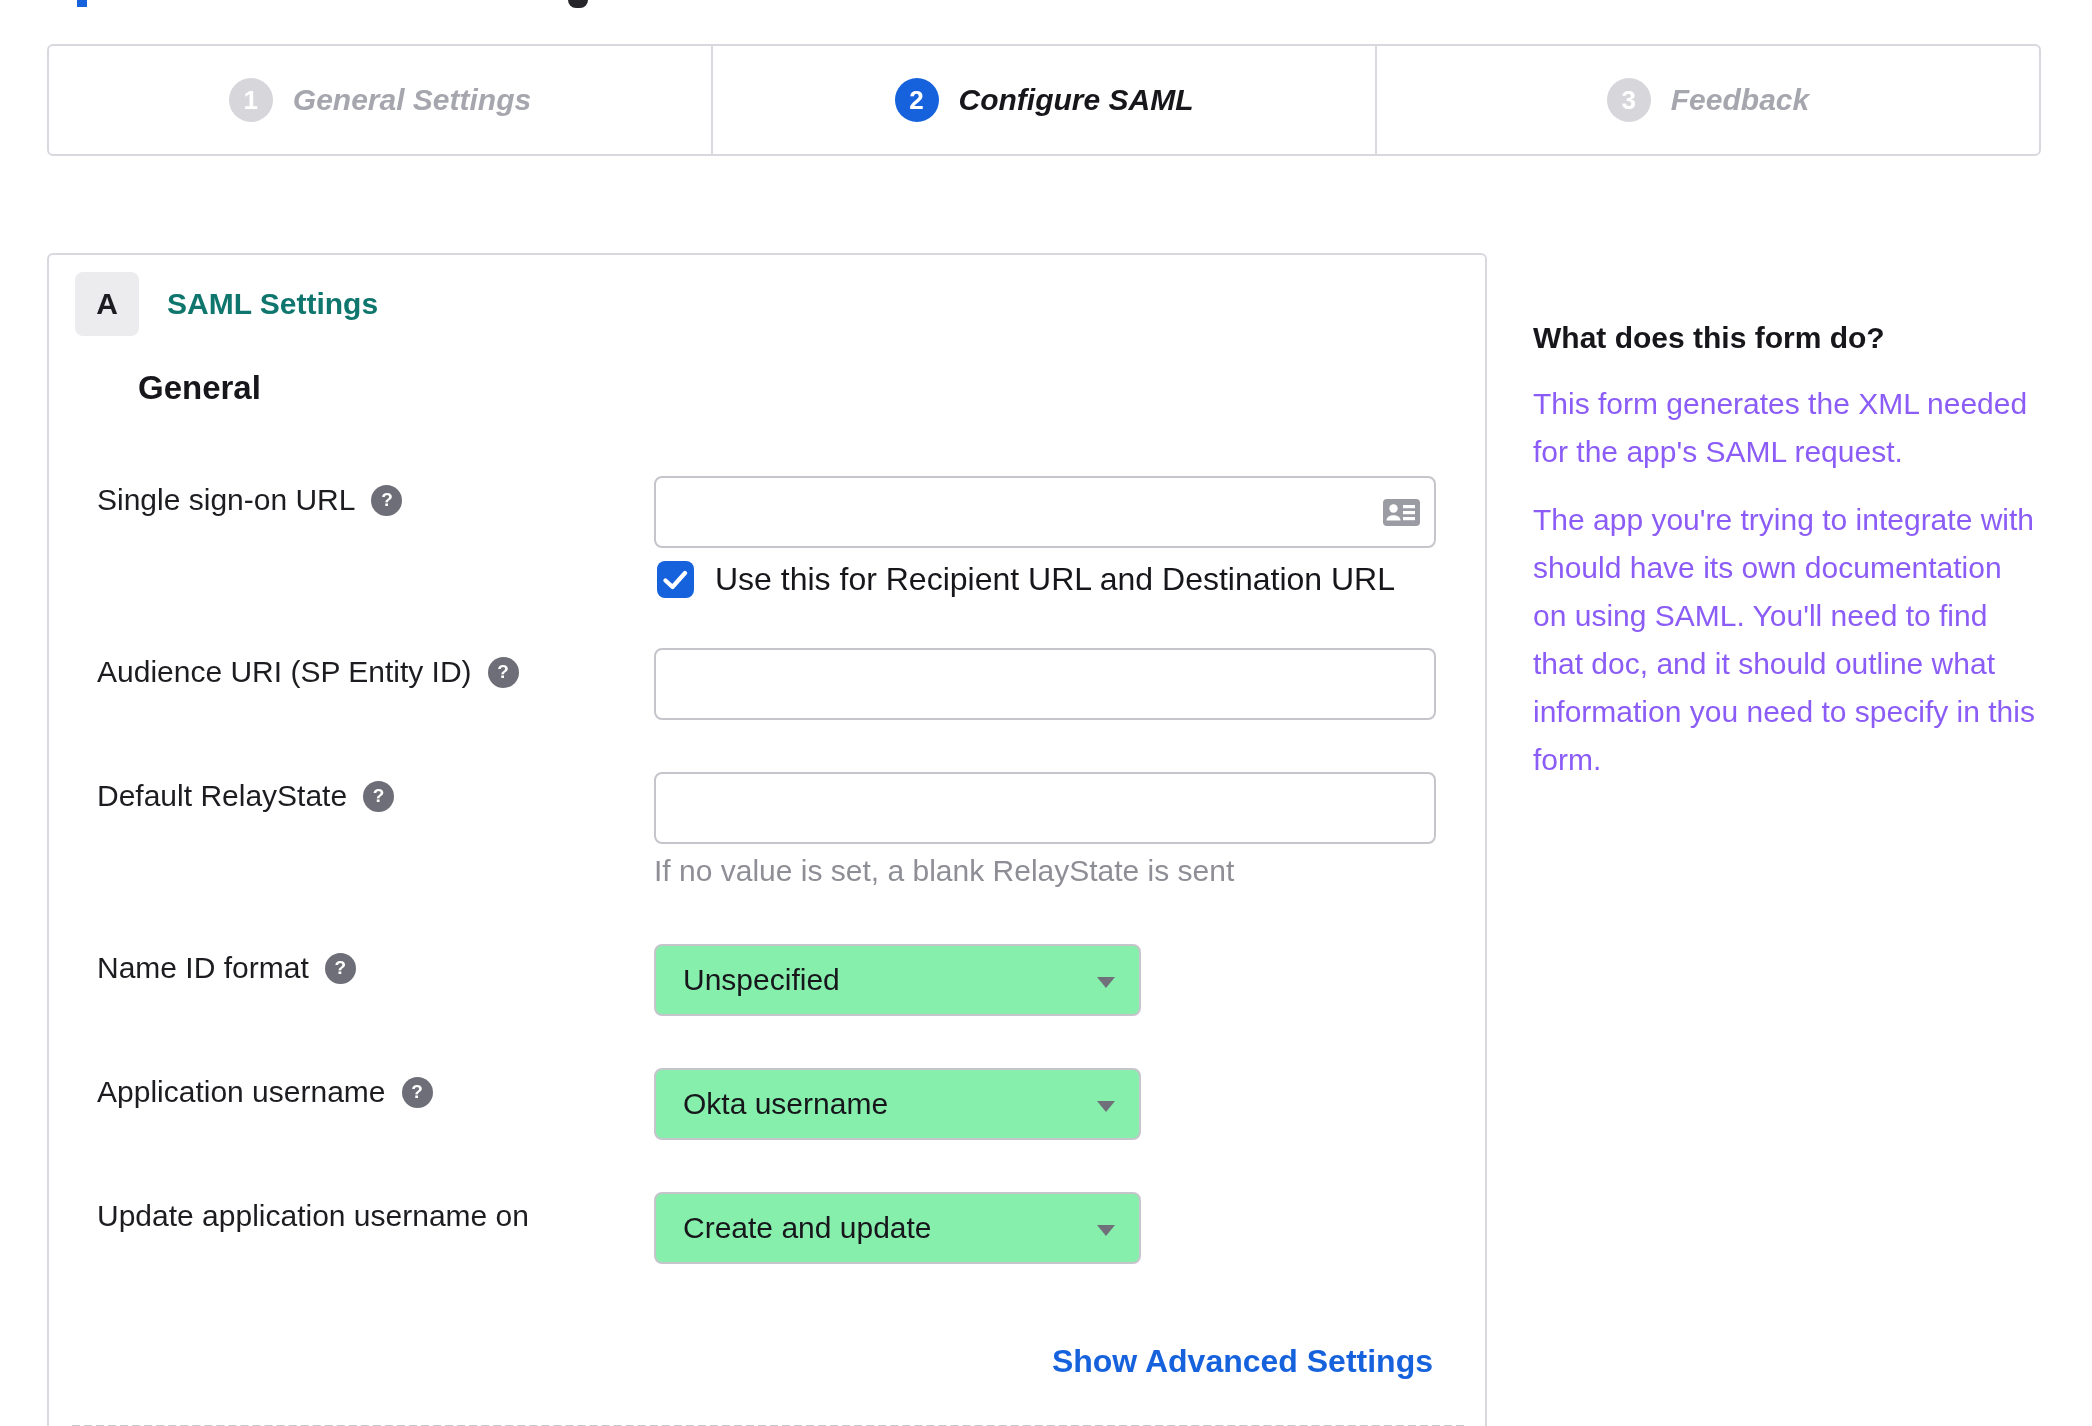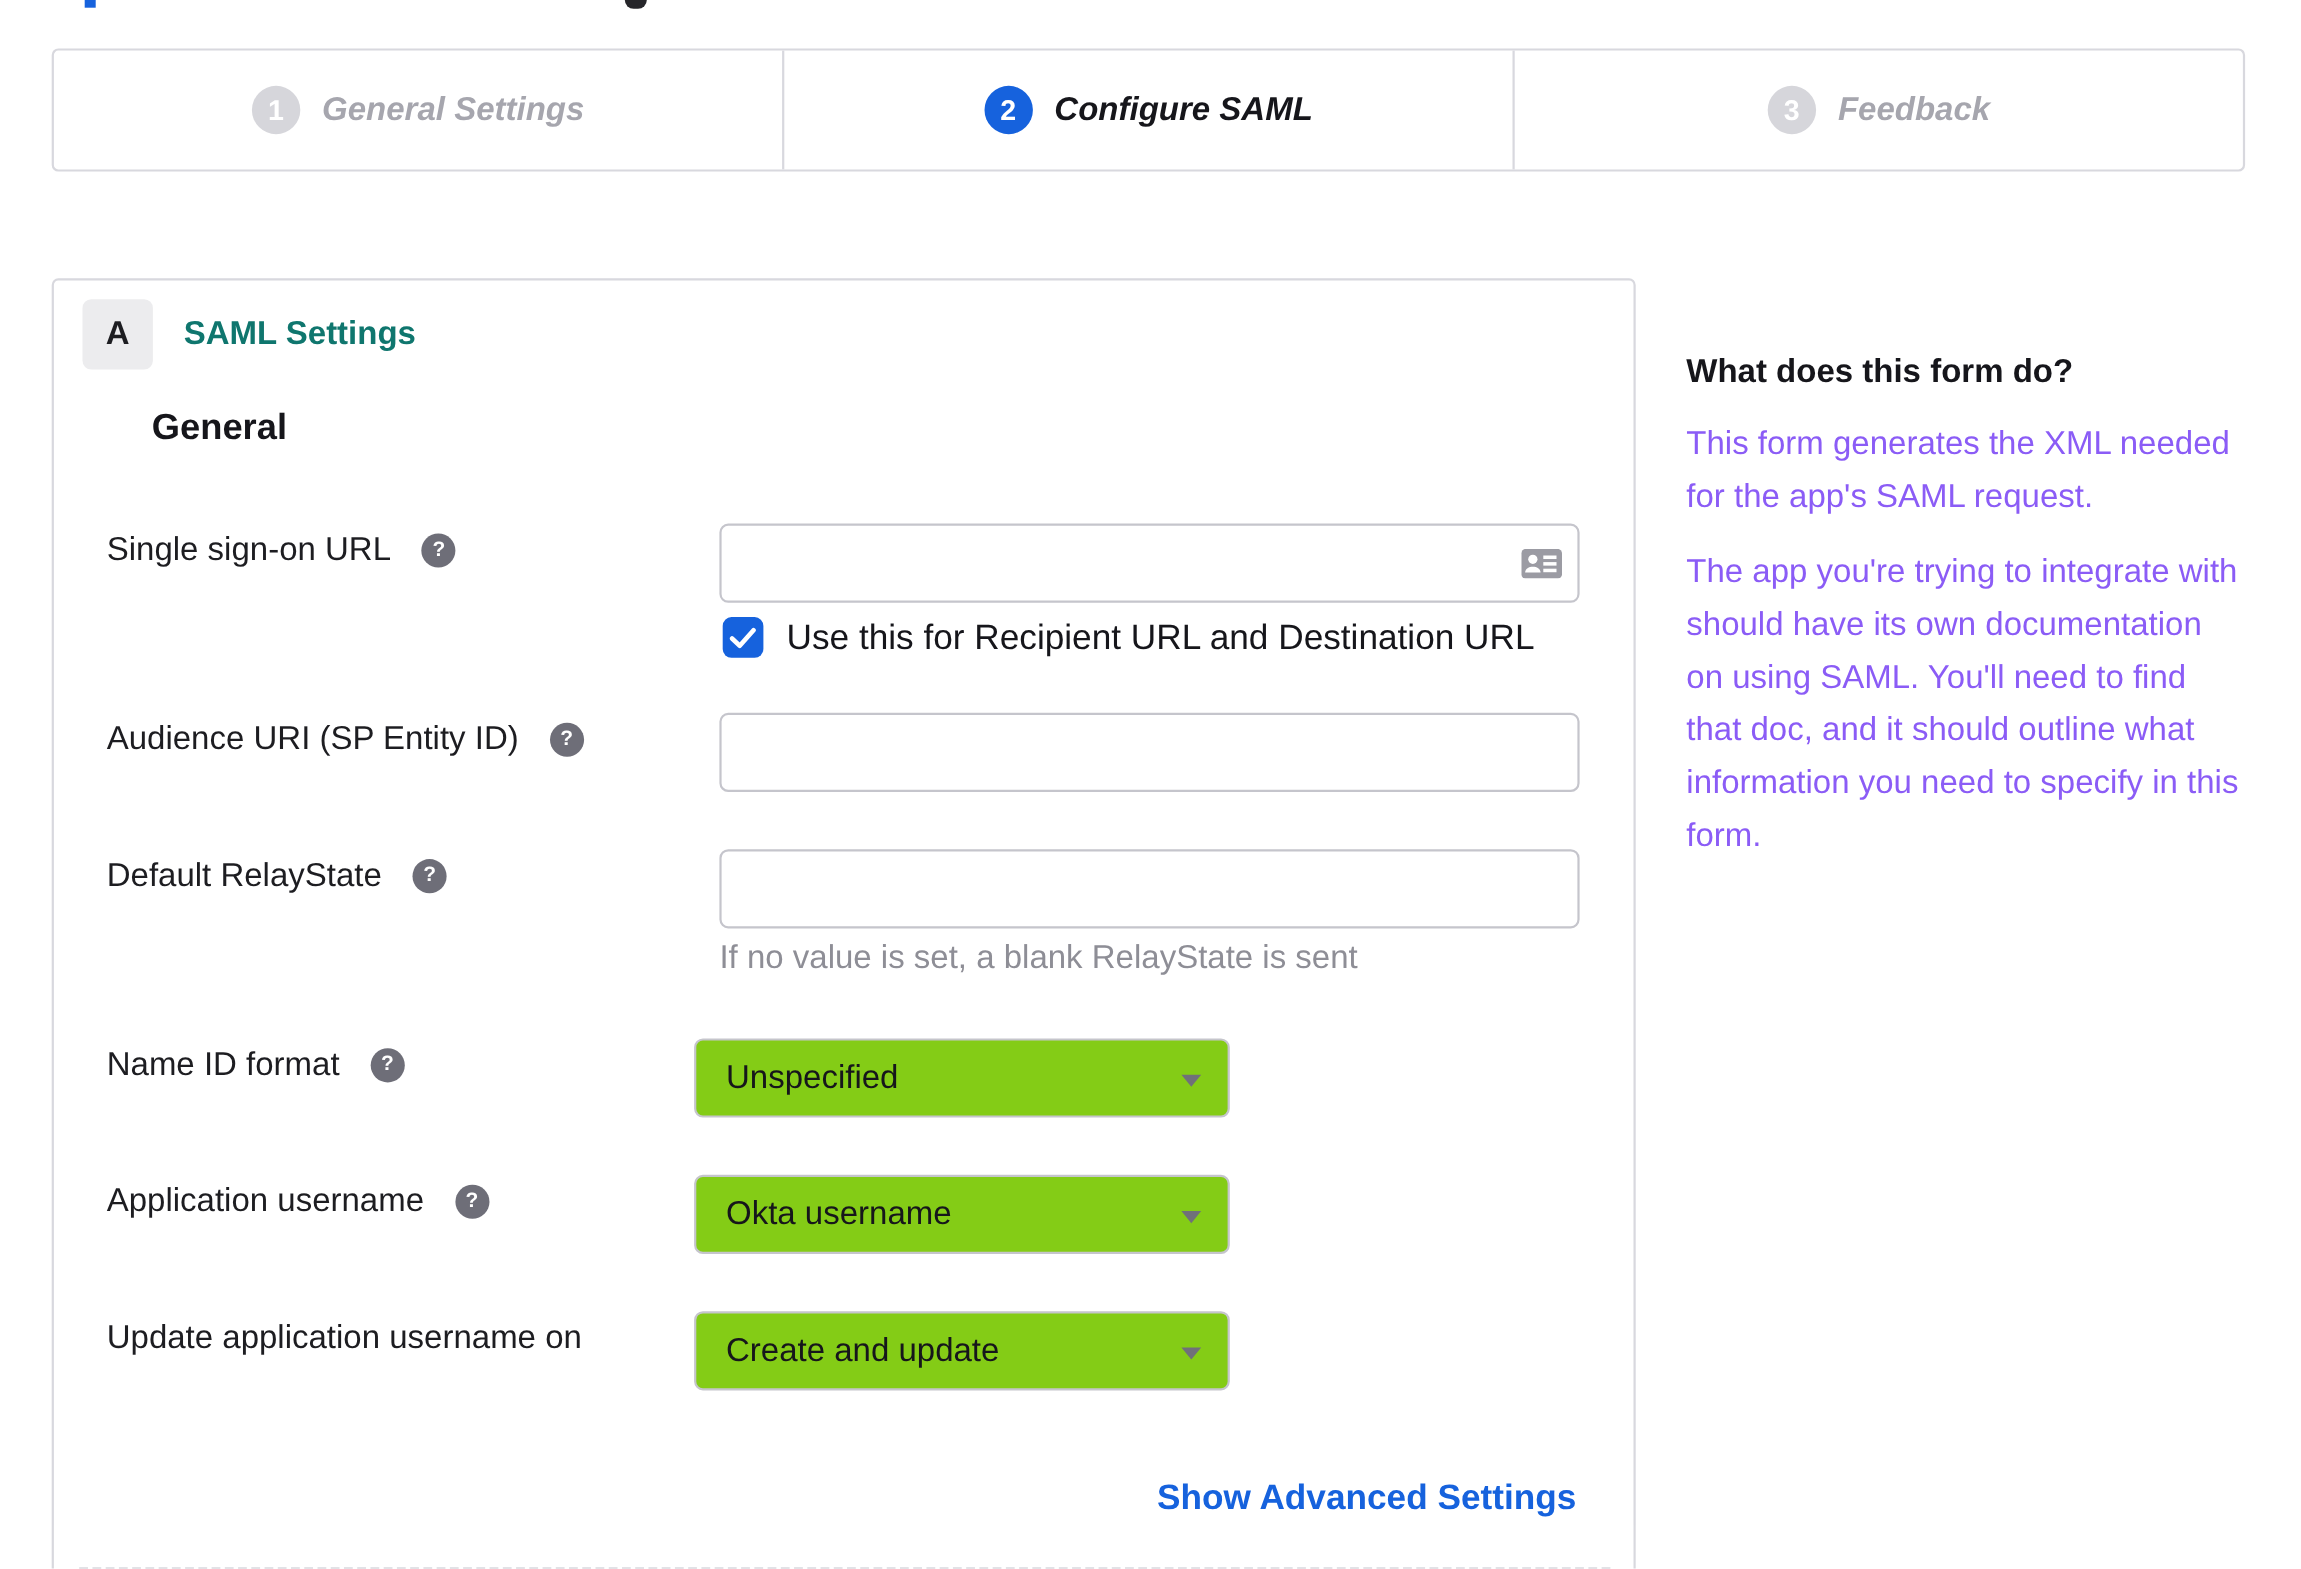--- a/index.html
+++ b/index.html
@@ -61,21 +61,21 @@
     font-size: 30px; font-weight: 700; color: #0f766e;
   }
   .group-heading {
     position: absolute; left: 48px; top: 114px;
     font-size: 33px; font-weight: 700; color: #16161b; margin-left: 41px;
   }
 
   .field-label {
     position: absolute; left: 48px; line-height: 36px;
     font-size: 30px; font-weight: 400; color: #1d1d21;
-    display: flex; align-items: center; gap: 28px; white-space: nowrap;
+    display: flex; align-items: center; gap: 16px; white-space: nowrap;
   }
   .help-icon {
     width: 31px; height: 31px; border-radius: 50%;
     background: #6e6e78; color: #ffffff;
     display: inline-flex; align-items: center; justify-content: center;
     font-size: 19px; font-weight: 700; cursor: pointer; flex: 0 0 auto;
   }
 
   .text-input {
     position: absolute; left: 605px; width: 782px; height: 72px;
@@ -96,22 +96,22 @@
     position: absolute; left: 666px; top: 306px; line-height: 37px;
     font-size: 32px; color: #16161b; white-space: nowrap;
   }
 
   .hint {
     position: absolute; left: 605px; top: 598px; line-height: 36px;
     font-size: 30px; color: #8e8e96; white-space: nowrap;
   }
 
   .select {
-    position: absolute; left: 582px; width: 487px; height: 72px;
-    border: 2px solid #c5c5cc; border-radius: 8px; background: #84cc16;
+    position: absolute; left: 605px; width: 487px; height: 72px;
+    border: 2px solid #c5c5cc; border-radius: 8px; background: #86efac;
     display: flex; align-items: center; cursor: pointer;
     font-size: 30px; color: #16161b; padding: 0 78px 0 27px;
   }
   .caret {
     position: absolute; right: 24px; top: 31px;
     width: 0; height: 0;
     border-left: 9px solid transparent; border-right: 9px solid transparent;
     border-top: 11px solid #70707a;
   }
 

